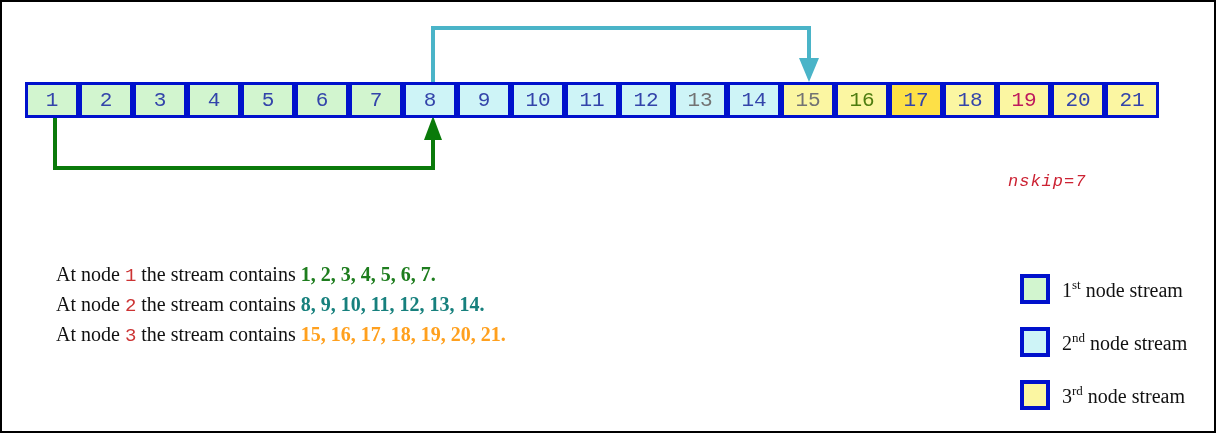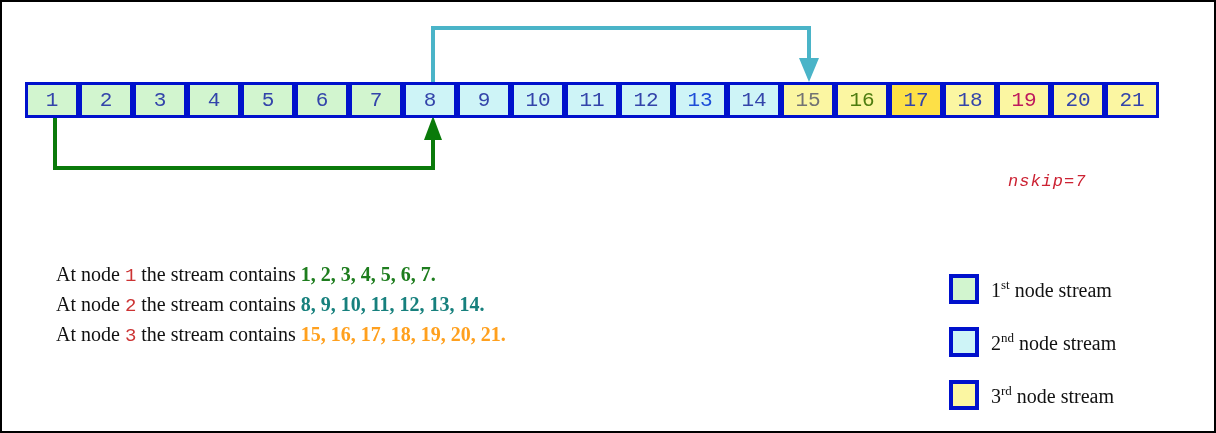--- a/index.html
+++ b/index.html
@@ -49,21 +49,21 @@
   }
   .sentence{line-height:28px;white-space:nowrap;}
   .node-num{
     font-family:"Liberation Mono", monospace;
     font-size:19px;
     color:#cc3333;
   }
   .num-list{font-weight:bold;}
   
   .legend{
-    position:absolute;left:947px;top:272px;
+    position:absolute;left:1018px;top:272px;
   }
   .legend-row{
     display:flex;align-items:center;
     margin-bottom:23px;
     height:30px;
   }
   .swatch{
     box-sizing:border-box;
     width:30px;height:30px;
     border:4px solid var(--blue);
@@ -96,21 +96,21 @@
       <div class="cell s1" style="background: rgb(210, 245, 207); border-color: rgb(0, 17, 204); color: rgb(51, 68, 170);">3</div>
       <div class="cell s1" style="background: rgb(210, 245, 207); border-color: rgb(0, 17, 204); color: rgb(51, 68, 170);">4</div>
       <div class="cell s1" style="background: rgb(210, 245, 207); border-color: rgb(0, 17, 204); color: rgb(51, 68, 170);">5</div>
       <div class="cell s1" style="background: rgb(210, 245, 207); border-color: rgb(0, 17, 204); color: rgb(51, 68, 170);">6</div>
       <div class="cell s1" style="background: rgb(210, 245, 207); border-color: rgb(0, 17, 204); color: rgb(51, 68, 170);">7</div>
       <div class="cell s2" style="background: rgb(206, 244, 247); border-color: rgb(0, 17, 204); color: rgb(51, 68, 170);">8</div>
       <div class="cell s2" style="background: rgb(206, 244, 247); border-color: rgb(0, 17, 204); color: rgb(51, 68, 170);">9</div>
       <div class="cell s2" style="background: rgb(206, 244, 247); border-color: rgb(0, 17, 204); color: rgb(51, 68, 170);">10</div>
       <div class="cell s2" style="background: rgb(206, 244, 247); border-color: rgb(0, 17, 204); color: rgb(51, 68, 170);">11</div>
       <div class="cell s2" style="background: rgb(206, 244, 247); border-color: rgb(0, 17, 204); color: rgb(51, 68, 170);">12</div>
-      <div class="cell s2" style="background: rgb(206, 244, 247); border-color: rgb(0, 17, 204); color: #1d4ed8;">13</div>
+      <div class="cell s2" style="background: rgb(206, 244, 247); border-color: rgb(0, 17, 204); color: #737373;">13</div>
       <div class="cell s2" style="background: rgb(206, 244, 247); border-color: rgb(0, 17, 204); color: rgb(51, 68, 170);">14</div>
       <div class="cell s3" style="background: rgb(251, 246, 162); border-color: rgb(0, 17, 204); color: #737373;">15</div>
       <div class="cell s3" style="background: rgb(251, 246, 162); border-color: rgb(0, 17, 204); color: #4d7c0f;">16</div>
       <div class="cell s3" style="background: #fde047; border-color: rgb(0, 17, 204); color: rgb(51, 68, 170);">17</div>
       <div class="cell s3" style="background: rgb(251, 246, 162); border-color: rgb(0, 17, 204); color: rgb(51, 68, 170);">18</div>
       <div class="cell s3" style="background: rgb(251, 246, 162); border-color: rgb(0, 17, 204); color: #be185d;">19</div>
       <div class="cell s3" style="background: rgb(251, 246, 162); border-color: rgb(0, 17, 204); color: rgb(51, 68, 170);">20</div>
       <div class="cell s3" style="background: rgb(251, 246, 162); border-color: rgb(0, 17, 204); color: rgb(51, 68, 170);">21</div>
     </div>
 

